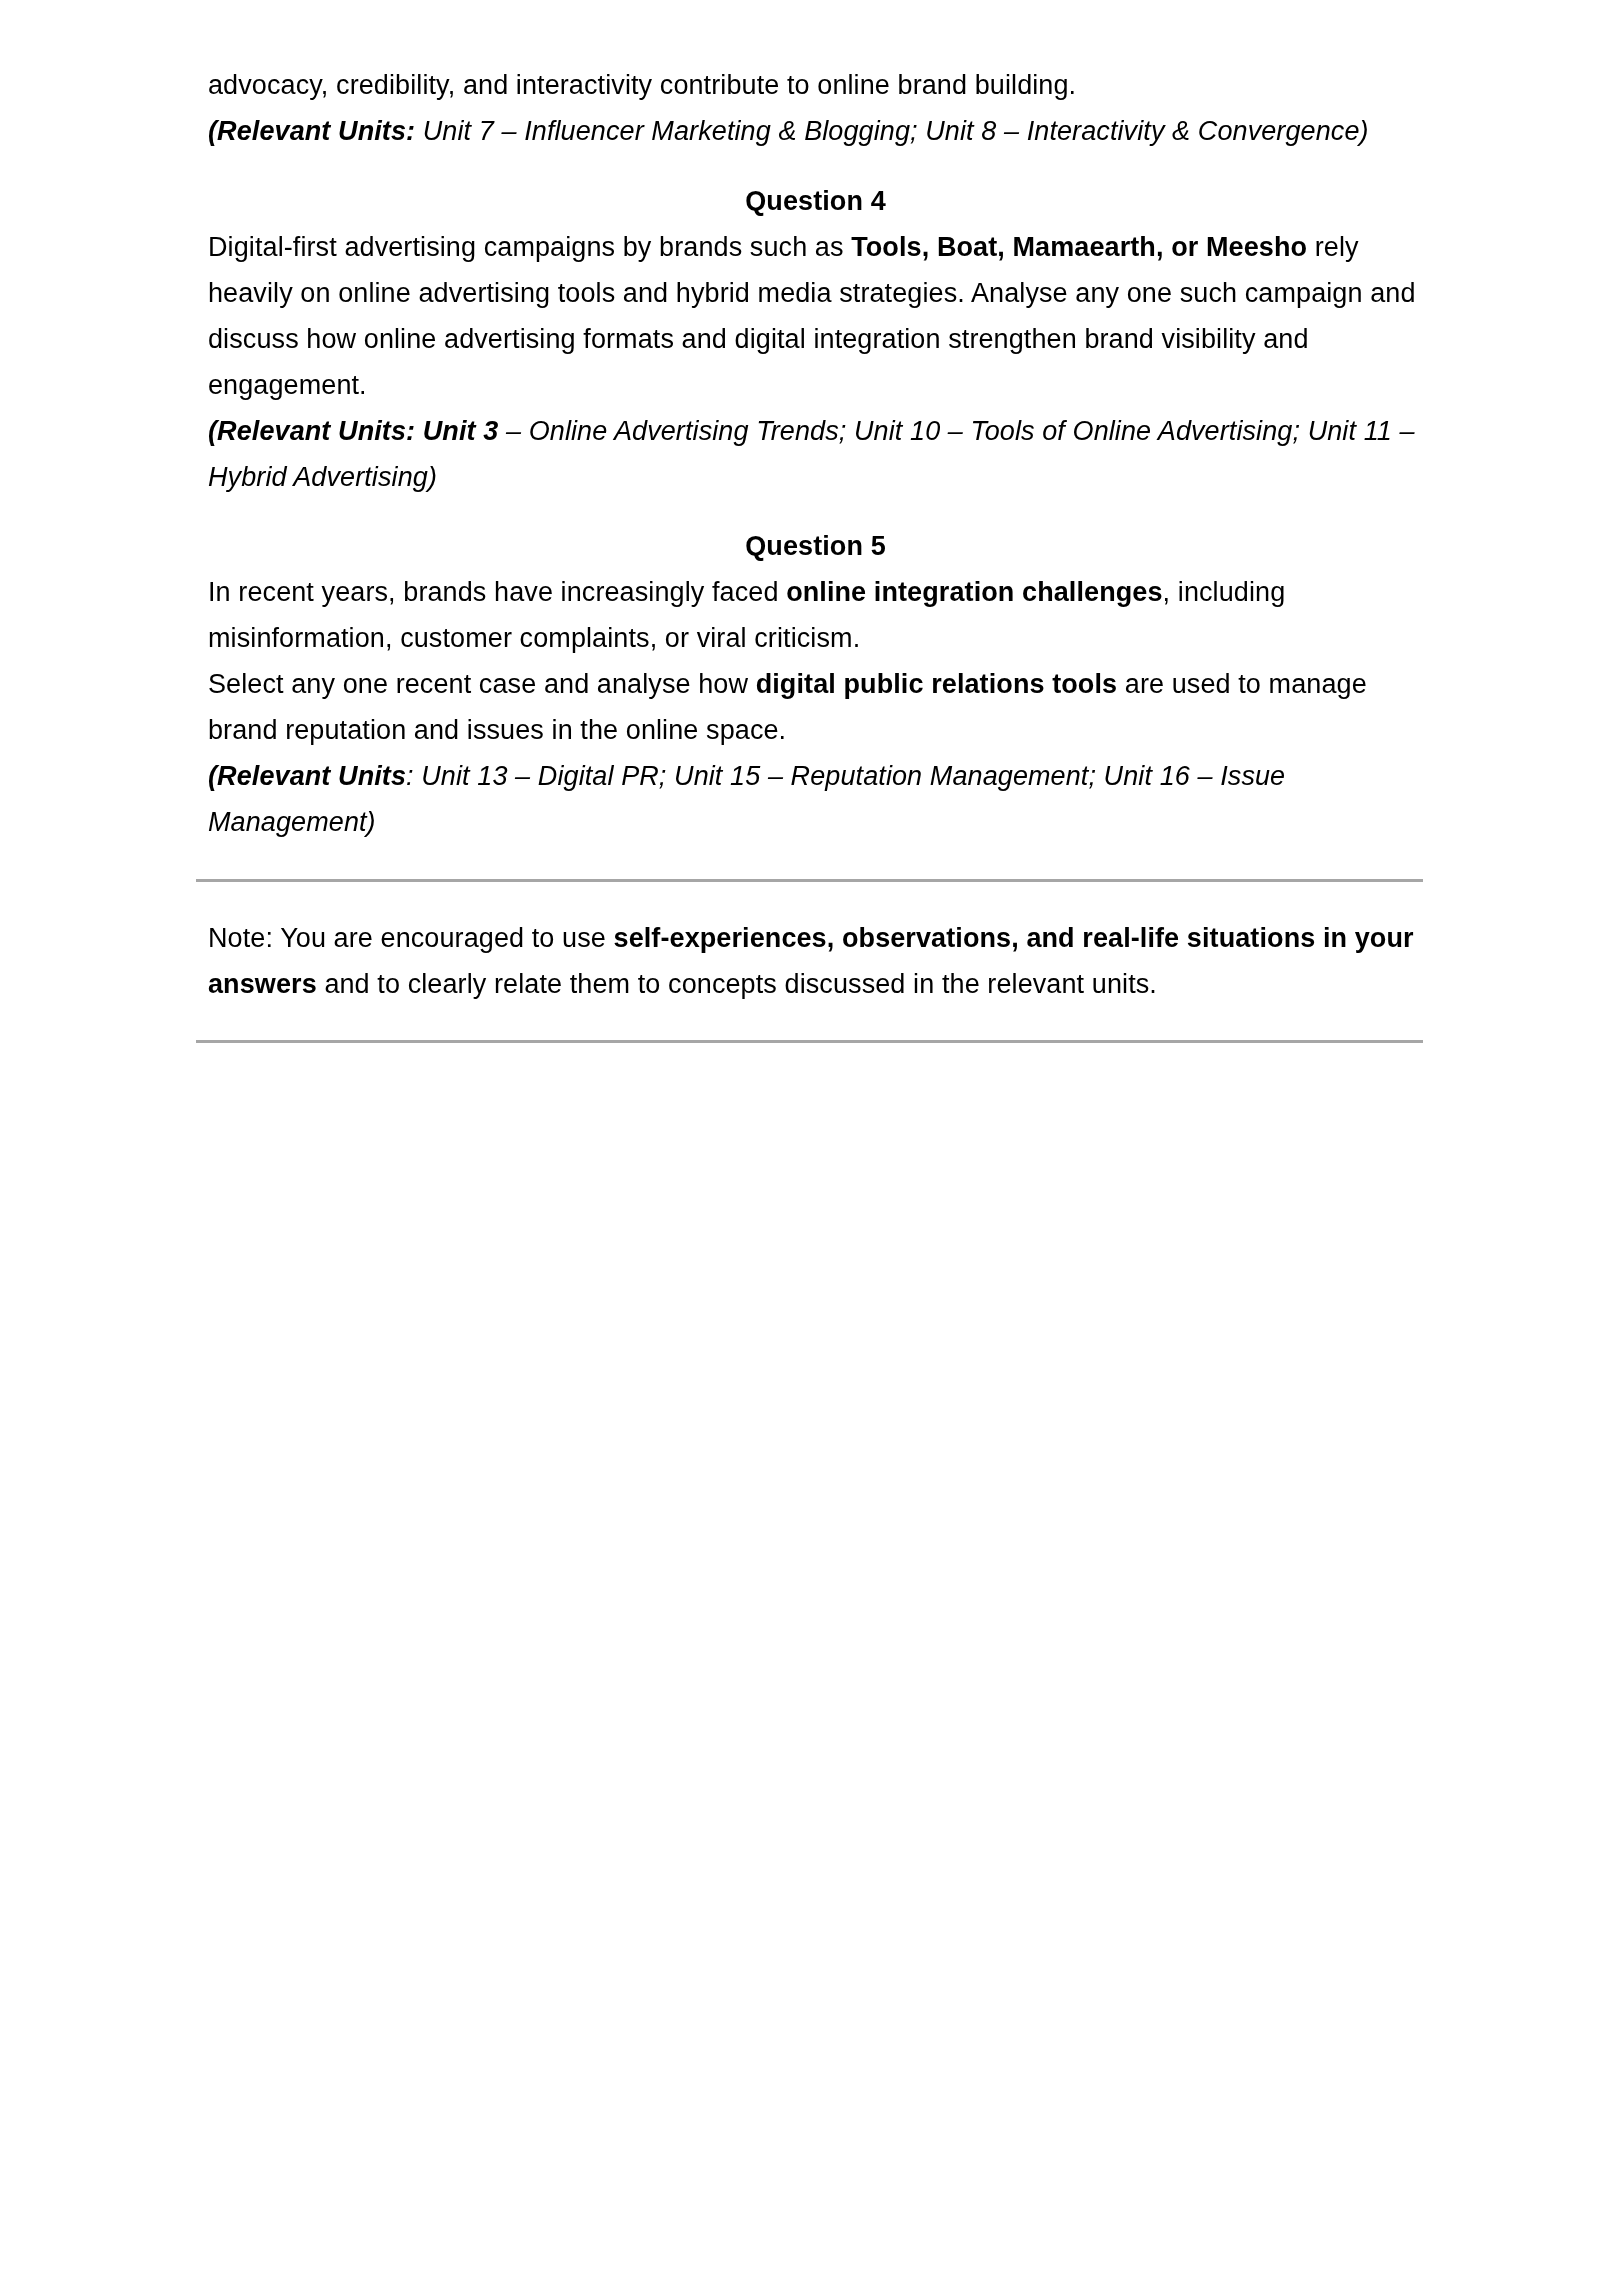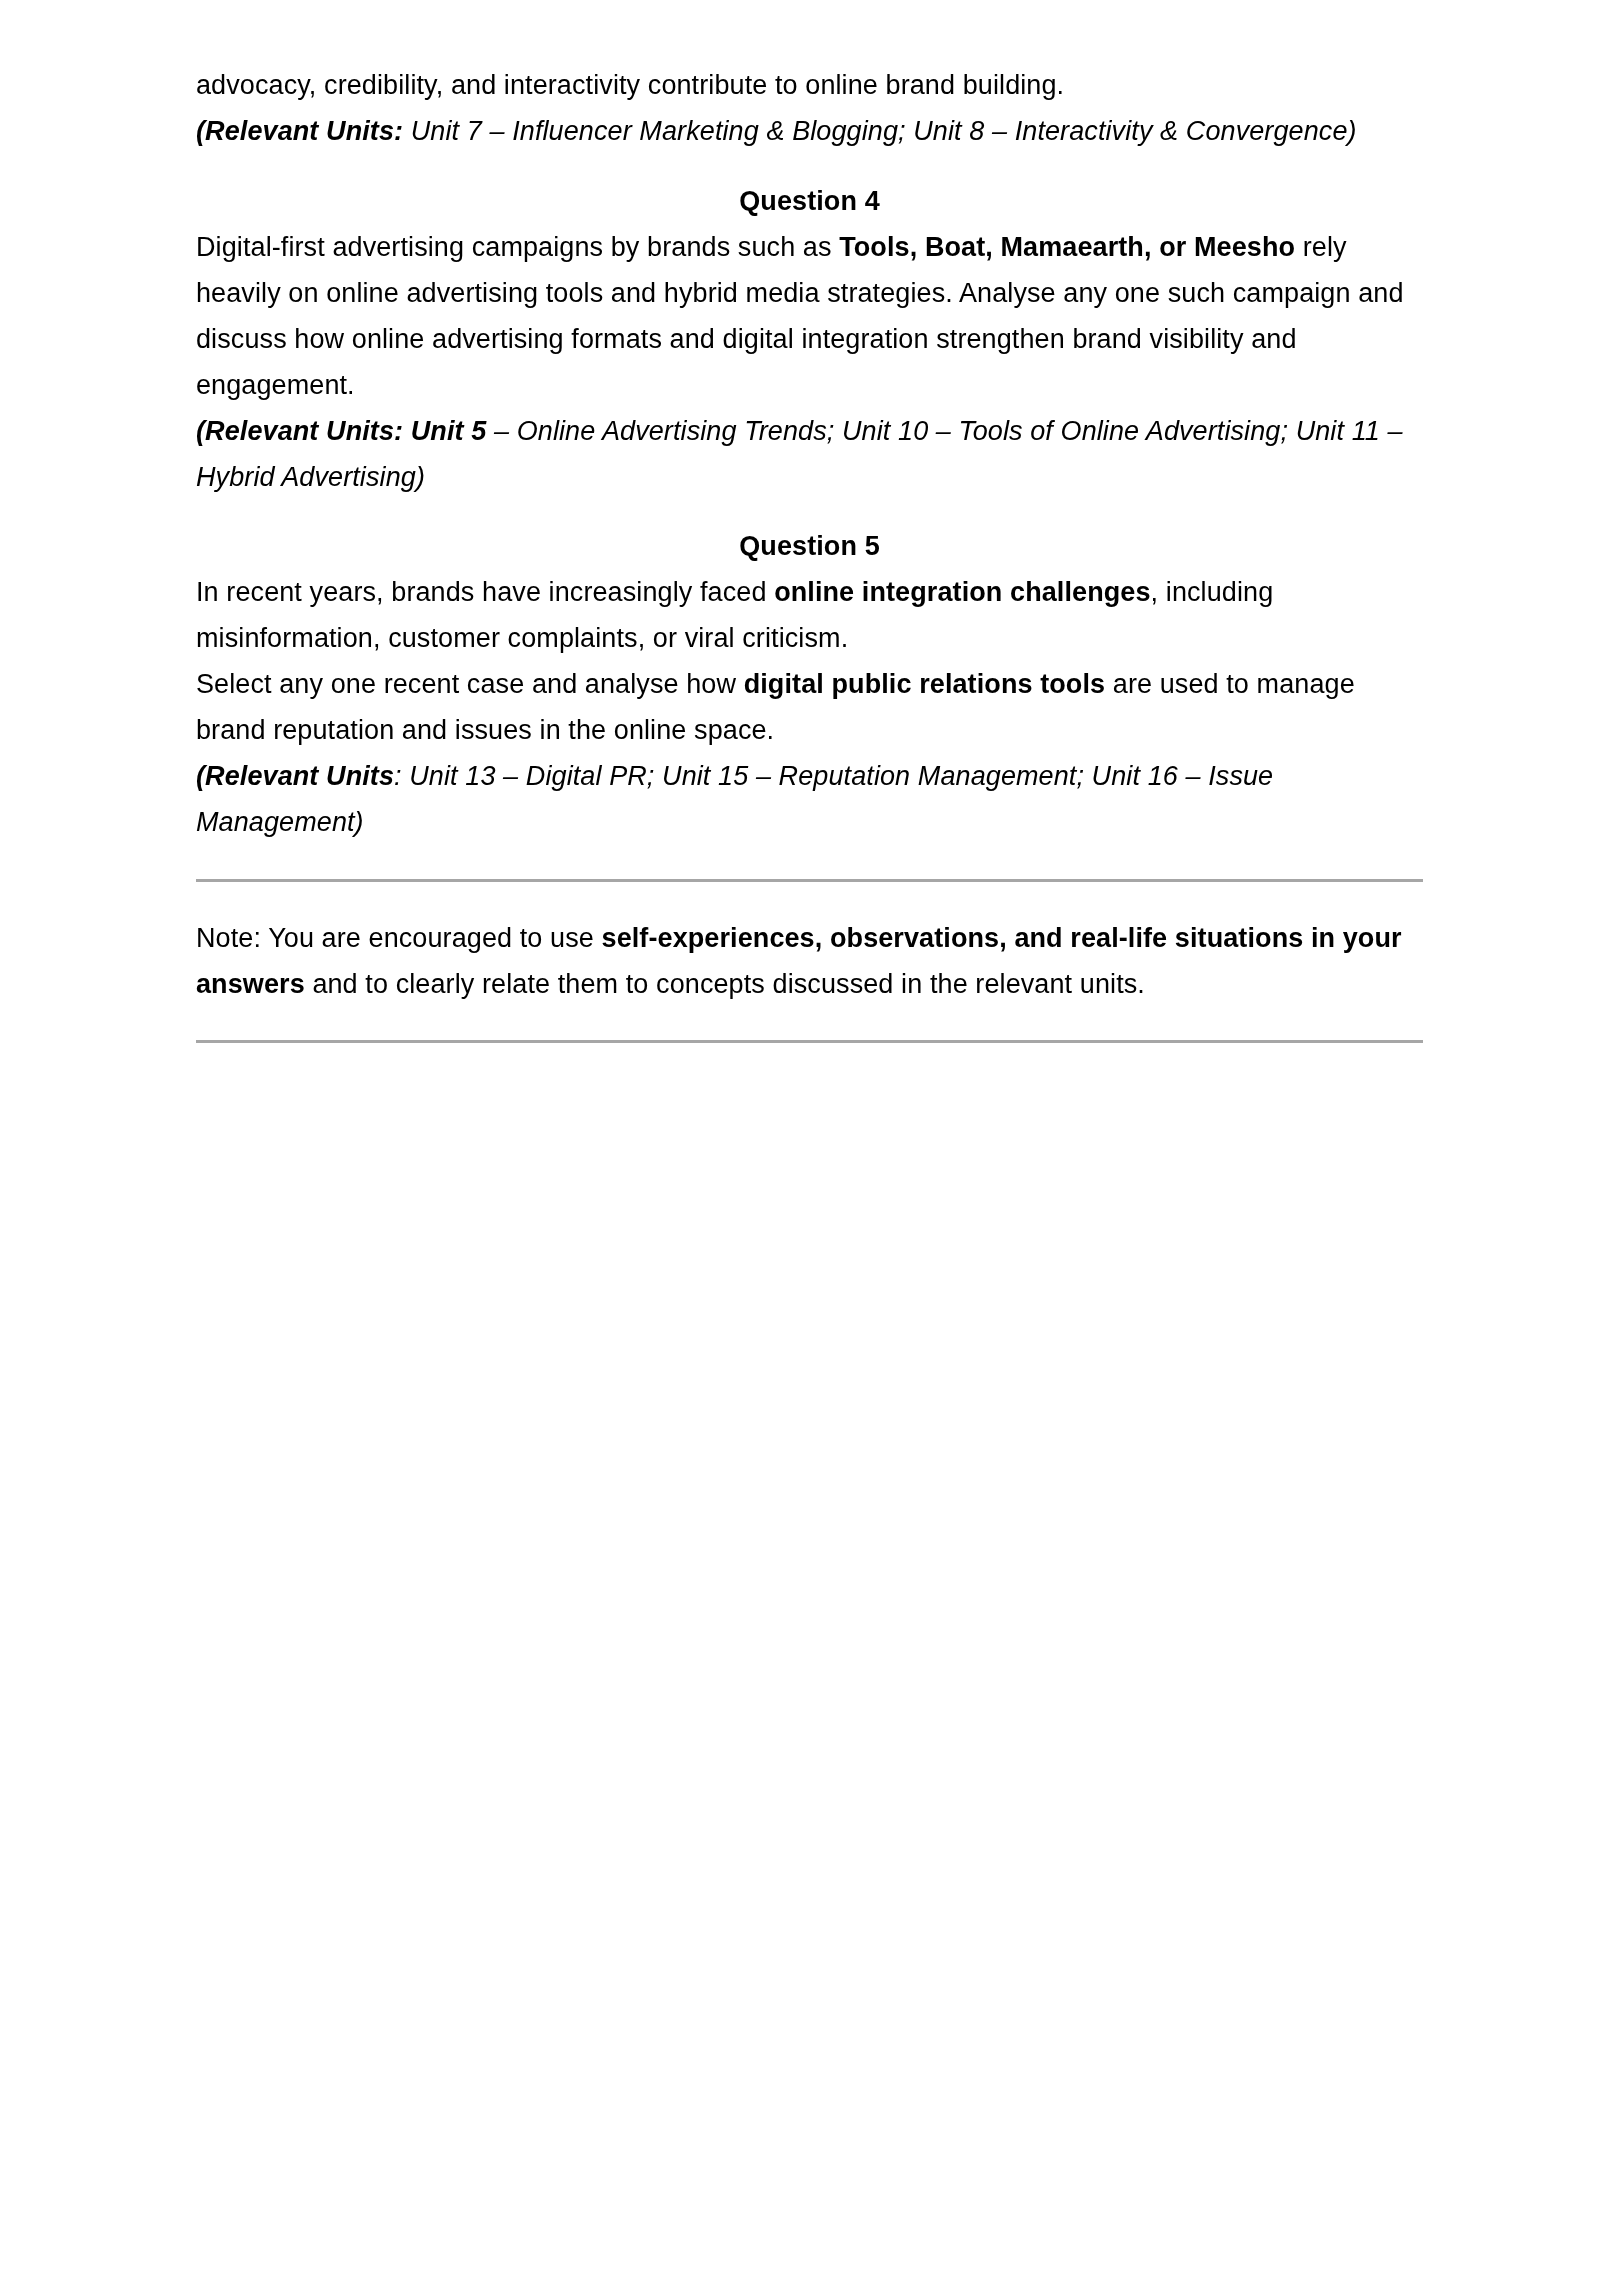--- a/index.html
+++ b/index.html
@@ -23,21 +23,21 @@
   .doc-body {
     width: 1227px;
     font-size: 27px;
     line-height: 46px;
     letter-spacing: 0.1px;
   }
   p {
     margin: 0;
   }
   .para {
-    margin: 0 0 0 0;
+    margin: 0 0 0 12px;
   }
   .qheading {
     font-weight: bold;
     margin-top: 23.6px;
     text-align: center;
   }
   .ital {
     font-style: italic;
   }
   .bold {
@@ -78,21 +78,21 @@
       <span class="bolditalic">(Relevant Units:</span><span class="ital"> Unit 7 – Influencer Marketing &amp; Blogging; Unit 8 – Interactivity &amp; Convergence)</span>
     </p>
 
     <p class="para qheading">Question 4</p>
 
     <p class="para">
       <span>Digital-first advertising campaigns by brands such as </span><span class="bold">Tools, Boat, Mamaearth, or Meesho</span><span> rely heavily on online advertising tools and hybrid media strategies. Analyse any one such campaign and discuss how online advertising formats and digital integration strengthen brand visibility and engagement.</span>
     </p>
 
     <p class="para">
-      <span class="bolditalic">(Relevant Units: Unit 5</span><span class="ital"> – Online Advertising Trends; Unit 10 – Tools of Online Advertising; Unit 11 – Hybrid Advertising)</span>
+      <span class="bolditalic">(Relevant Units: Unit 3</span><span class="ital"> – Online Advertising Trends; Unit 10 – Tools of Online Advertising; Unit 11 – Hybrid Advertising)</span>
     </p>
 
     <p class="para qheading">Question 5</p>
 
     <p class="para">
       <span>In recent years, brands have increasingly faced </span><span class="bold">online integration challenges</span><span>, including misinformation, customer complaints, or viral criticism.</span>
     </p>
 
     <p class="para">
       <span>Select any one recent case and analyse how </span><span class="bold">digital public relations tools</span><span> are used to manage brand reputation and issues in the online space.</span>

